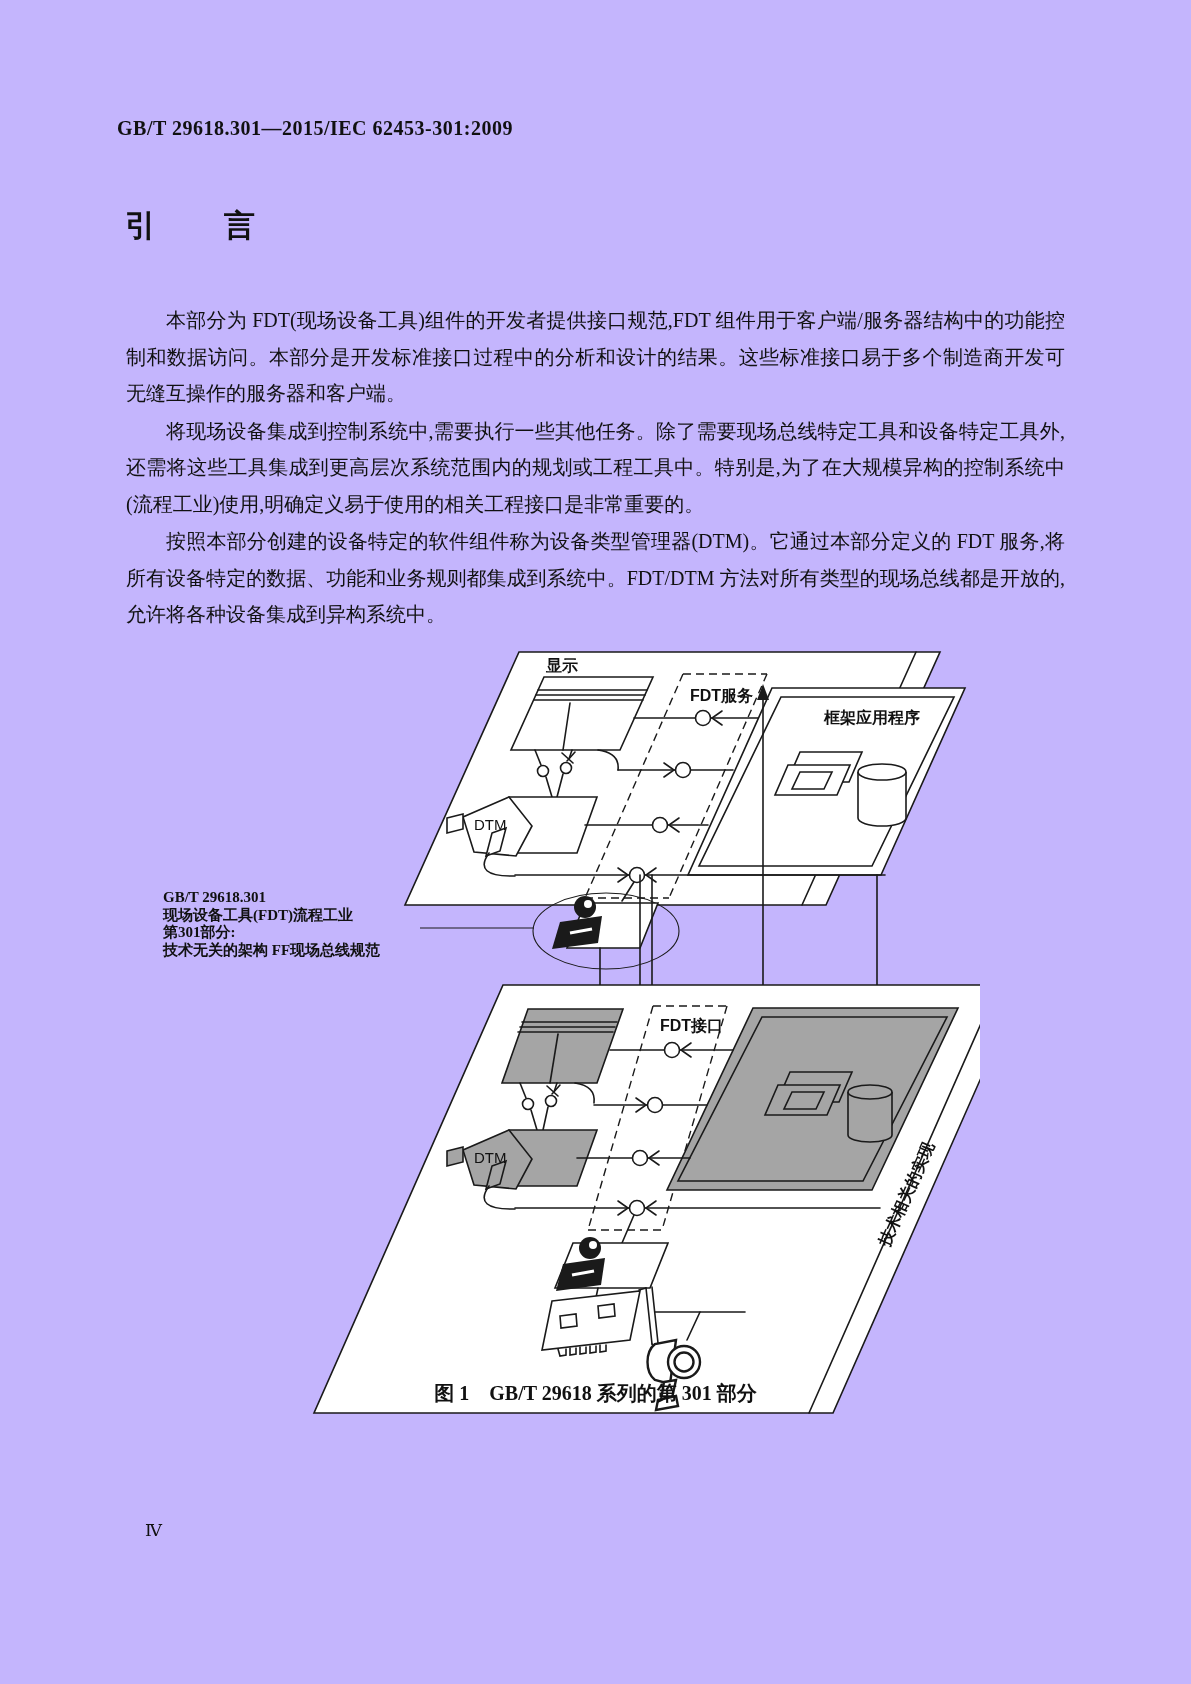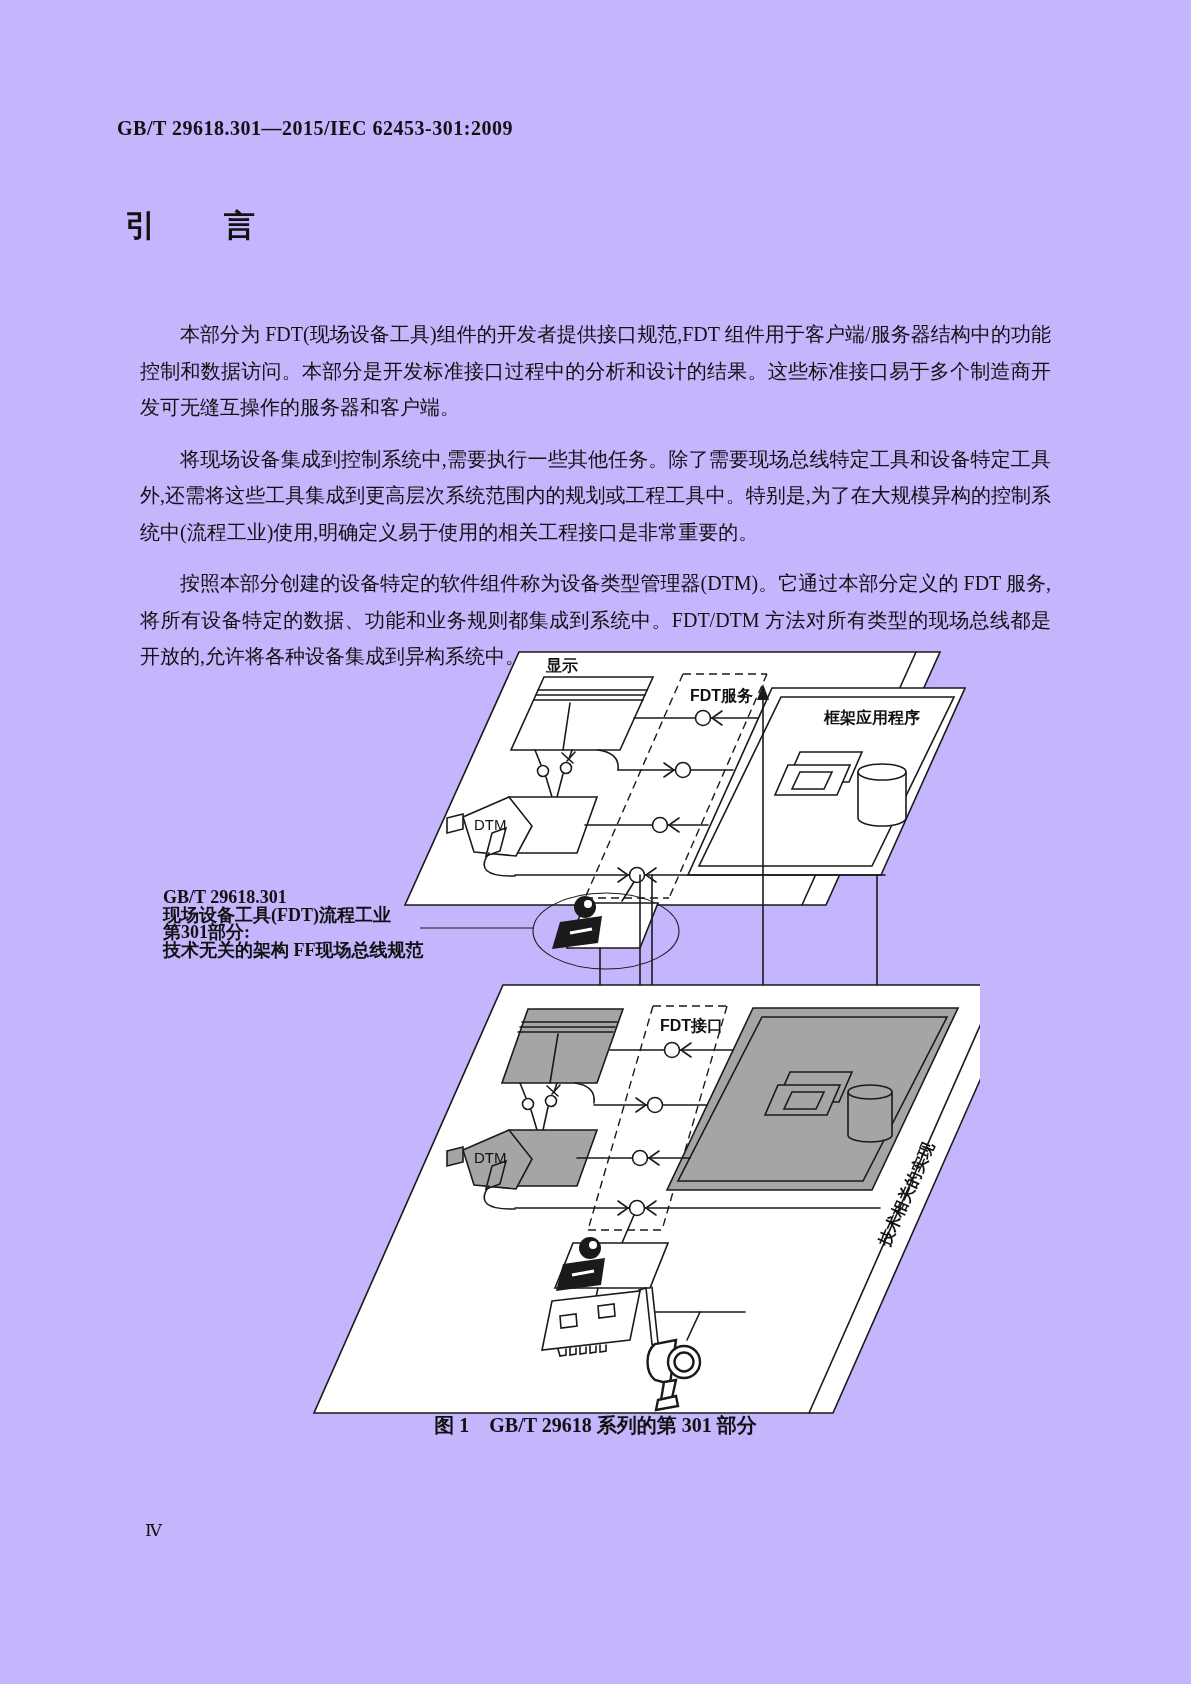--- a/index.html
+++ b/index.html
@@ -17,27 +17,27 @@
     font-size:20px;font-weight:bold;letter-spacing:.5px;
   }
   .doc-title{
     position:absolute;left:125px;top:205px;width:941px;
     text-align:left;font-size:31px;font-weight:bold;letter-spacing:2px;
   }
   .body-text{
     position:absolute;left:125px;top:301px;width:941px;
     font-size:20px;line-height:36.5px;text-align:justify;
   }
-  .body-text p{margin:15px;text-indent:2em;}
+  .body-text p{margin:1px;text-indent:2em;}
   .callout{
     position:absolute;left:163px;top:889px;width:270px;
-    font-size:18px;line-height:17.5px;font-weight:bold;
+    font-size:15px;line-height:17.5px;font-weight:bold;
   }
   .fig-caption{
-    position:absolute;left:125px;top:1412px;width:941px;
+    position:absolute;left:125px;top:1380px;width:941px;
     text-align:center;font-size:20px;font-weight:bold;
   }
   .page-number{
     position:absolute;left:145px;top:1520px;
     font-size:17px;
   }
   svg.diagram{position:absolute;left:280px;top:630px;}
   
   .ln{stroke:#1a1a1a;stroke-width:1.6;fill:none;stroke-linecap:round;}
   .thin{stroke:#1a1a1a;stroke-width:1.1;fill:none;}

